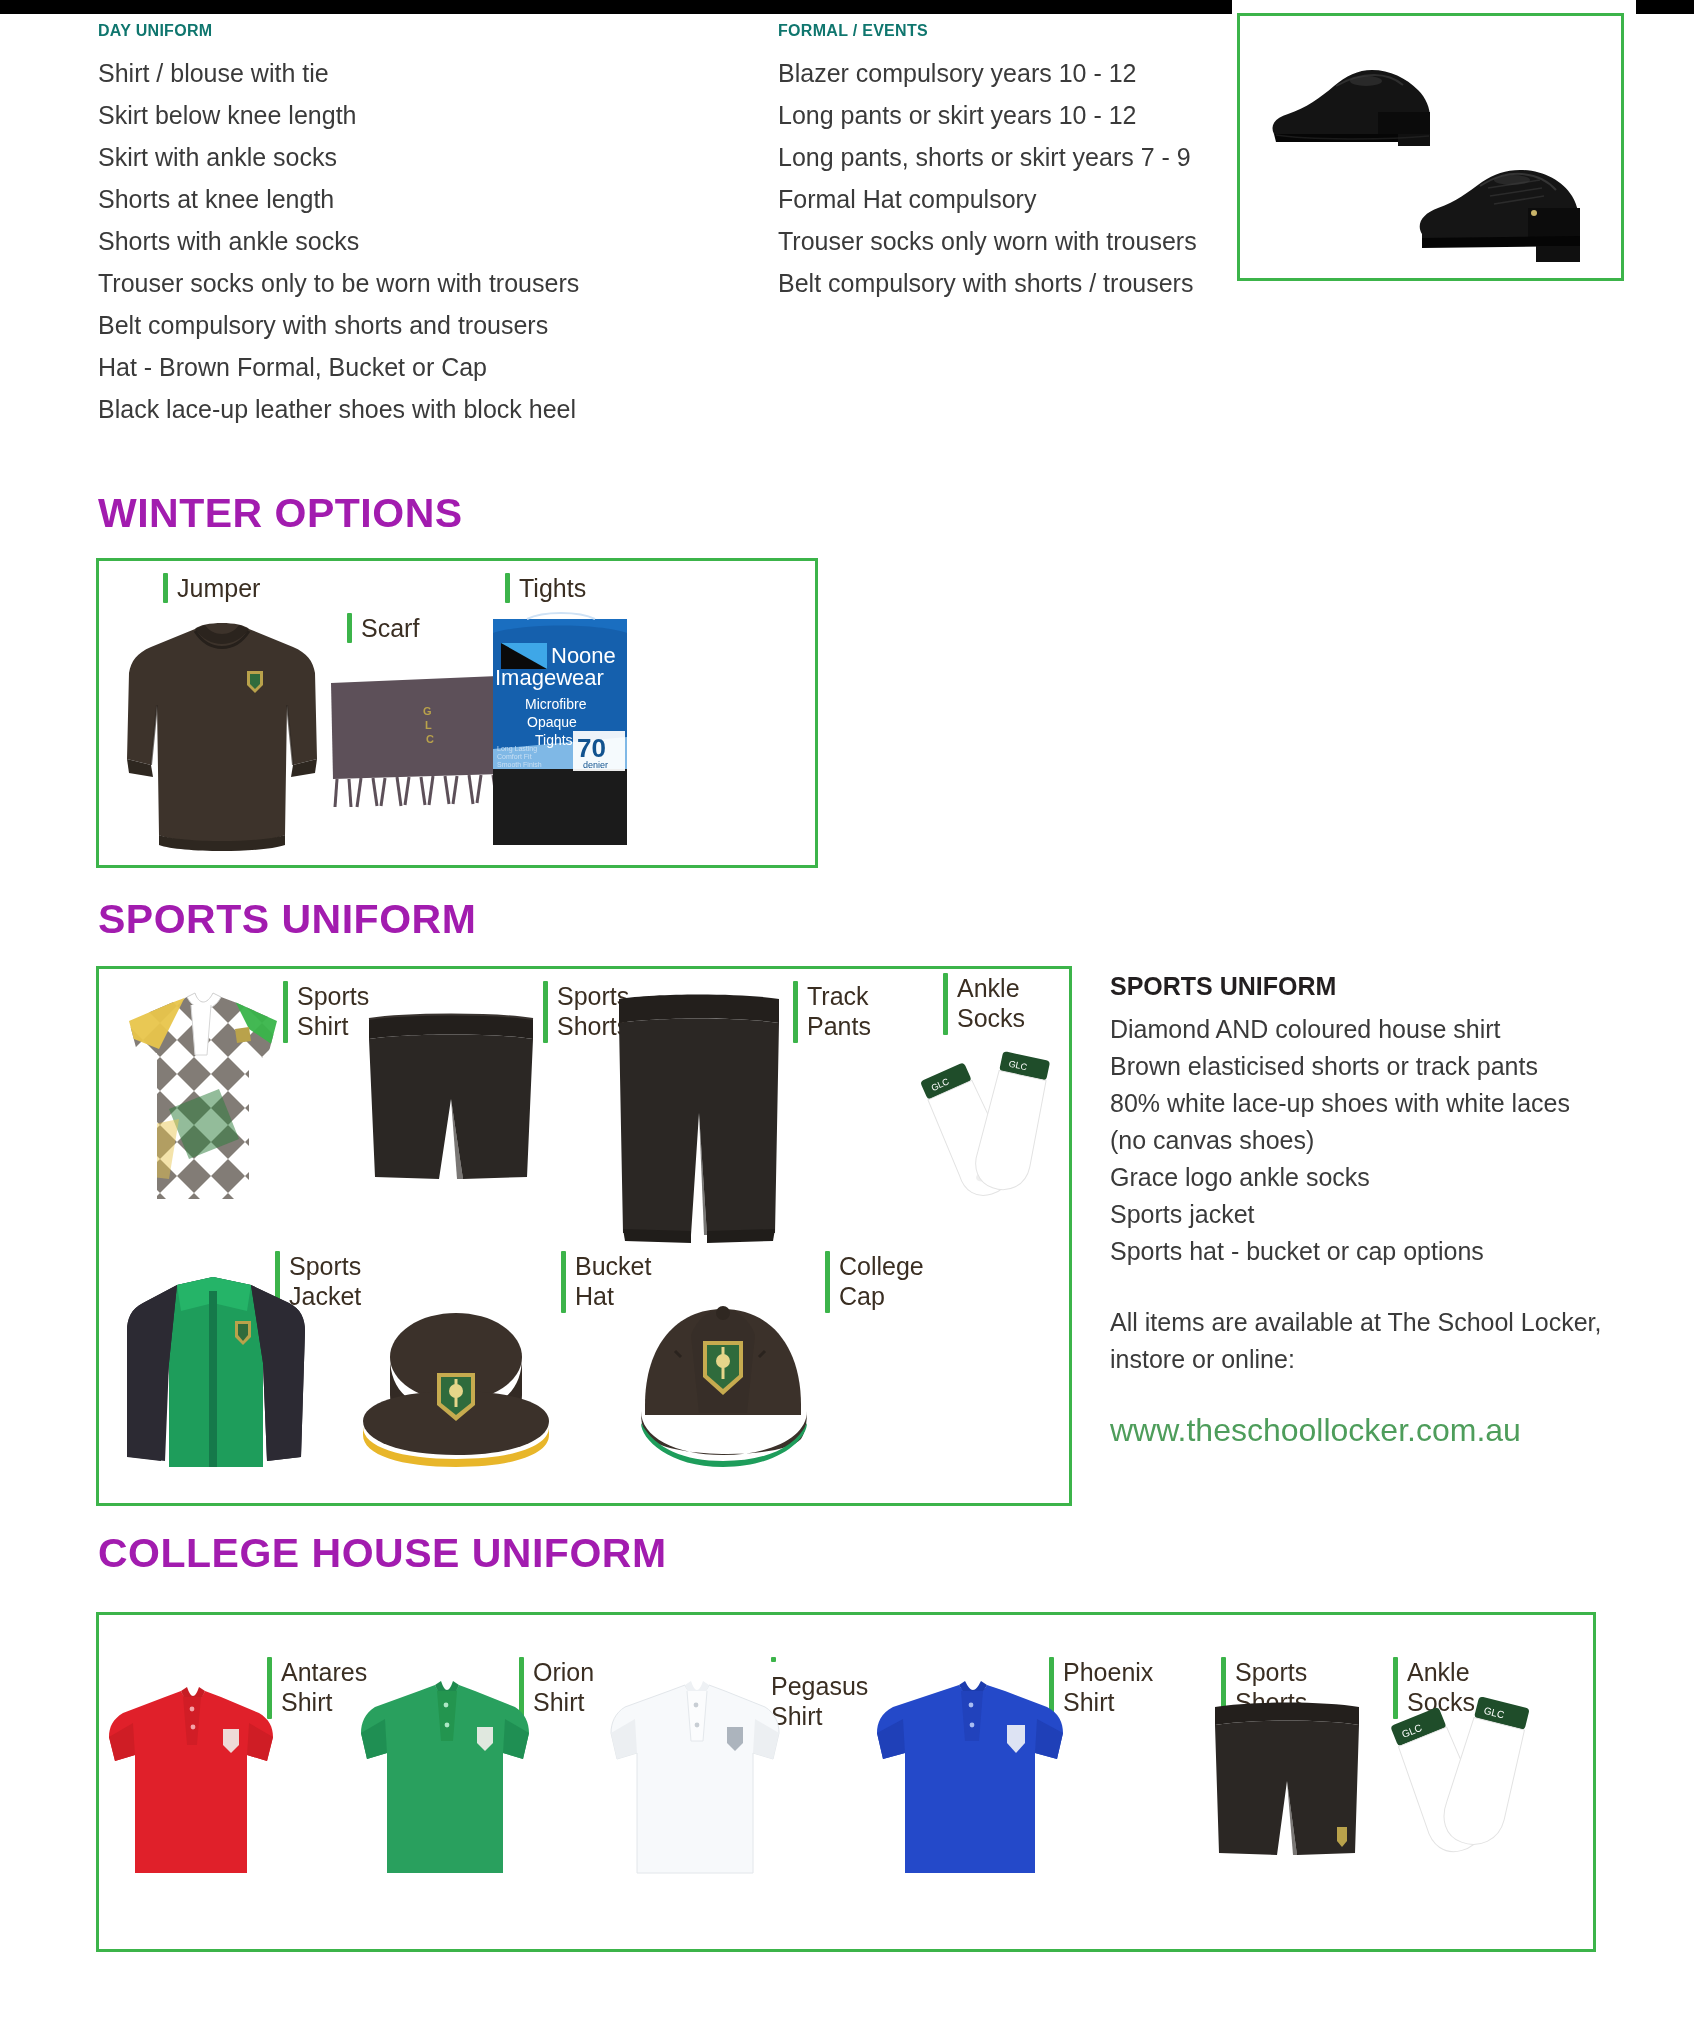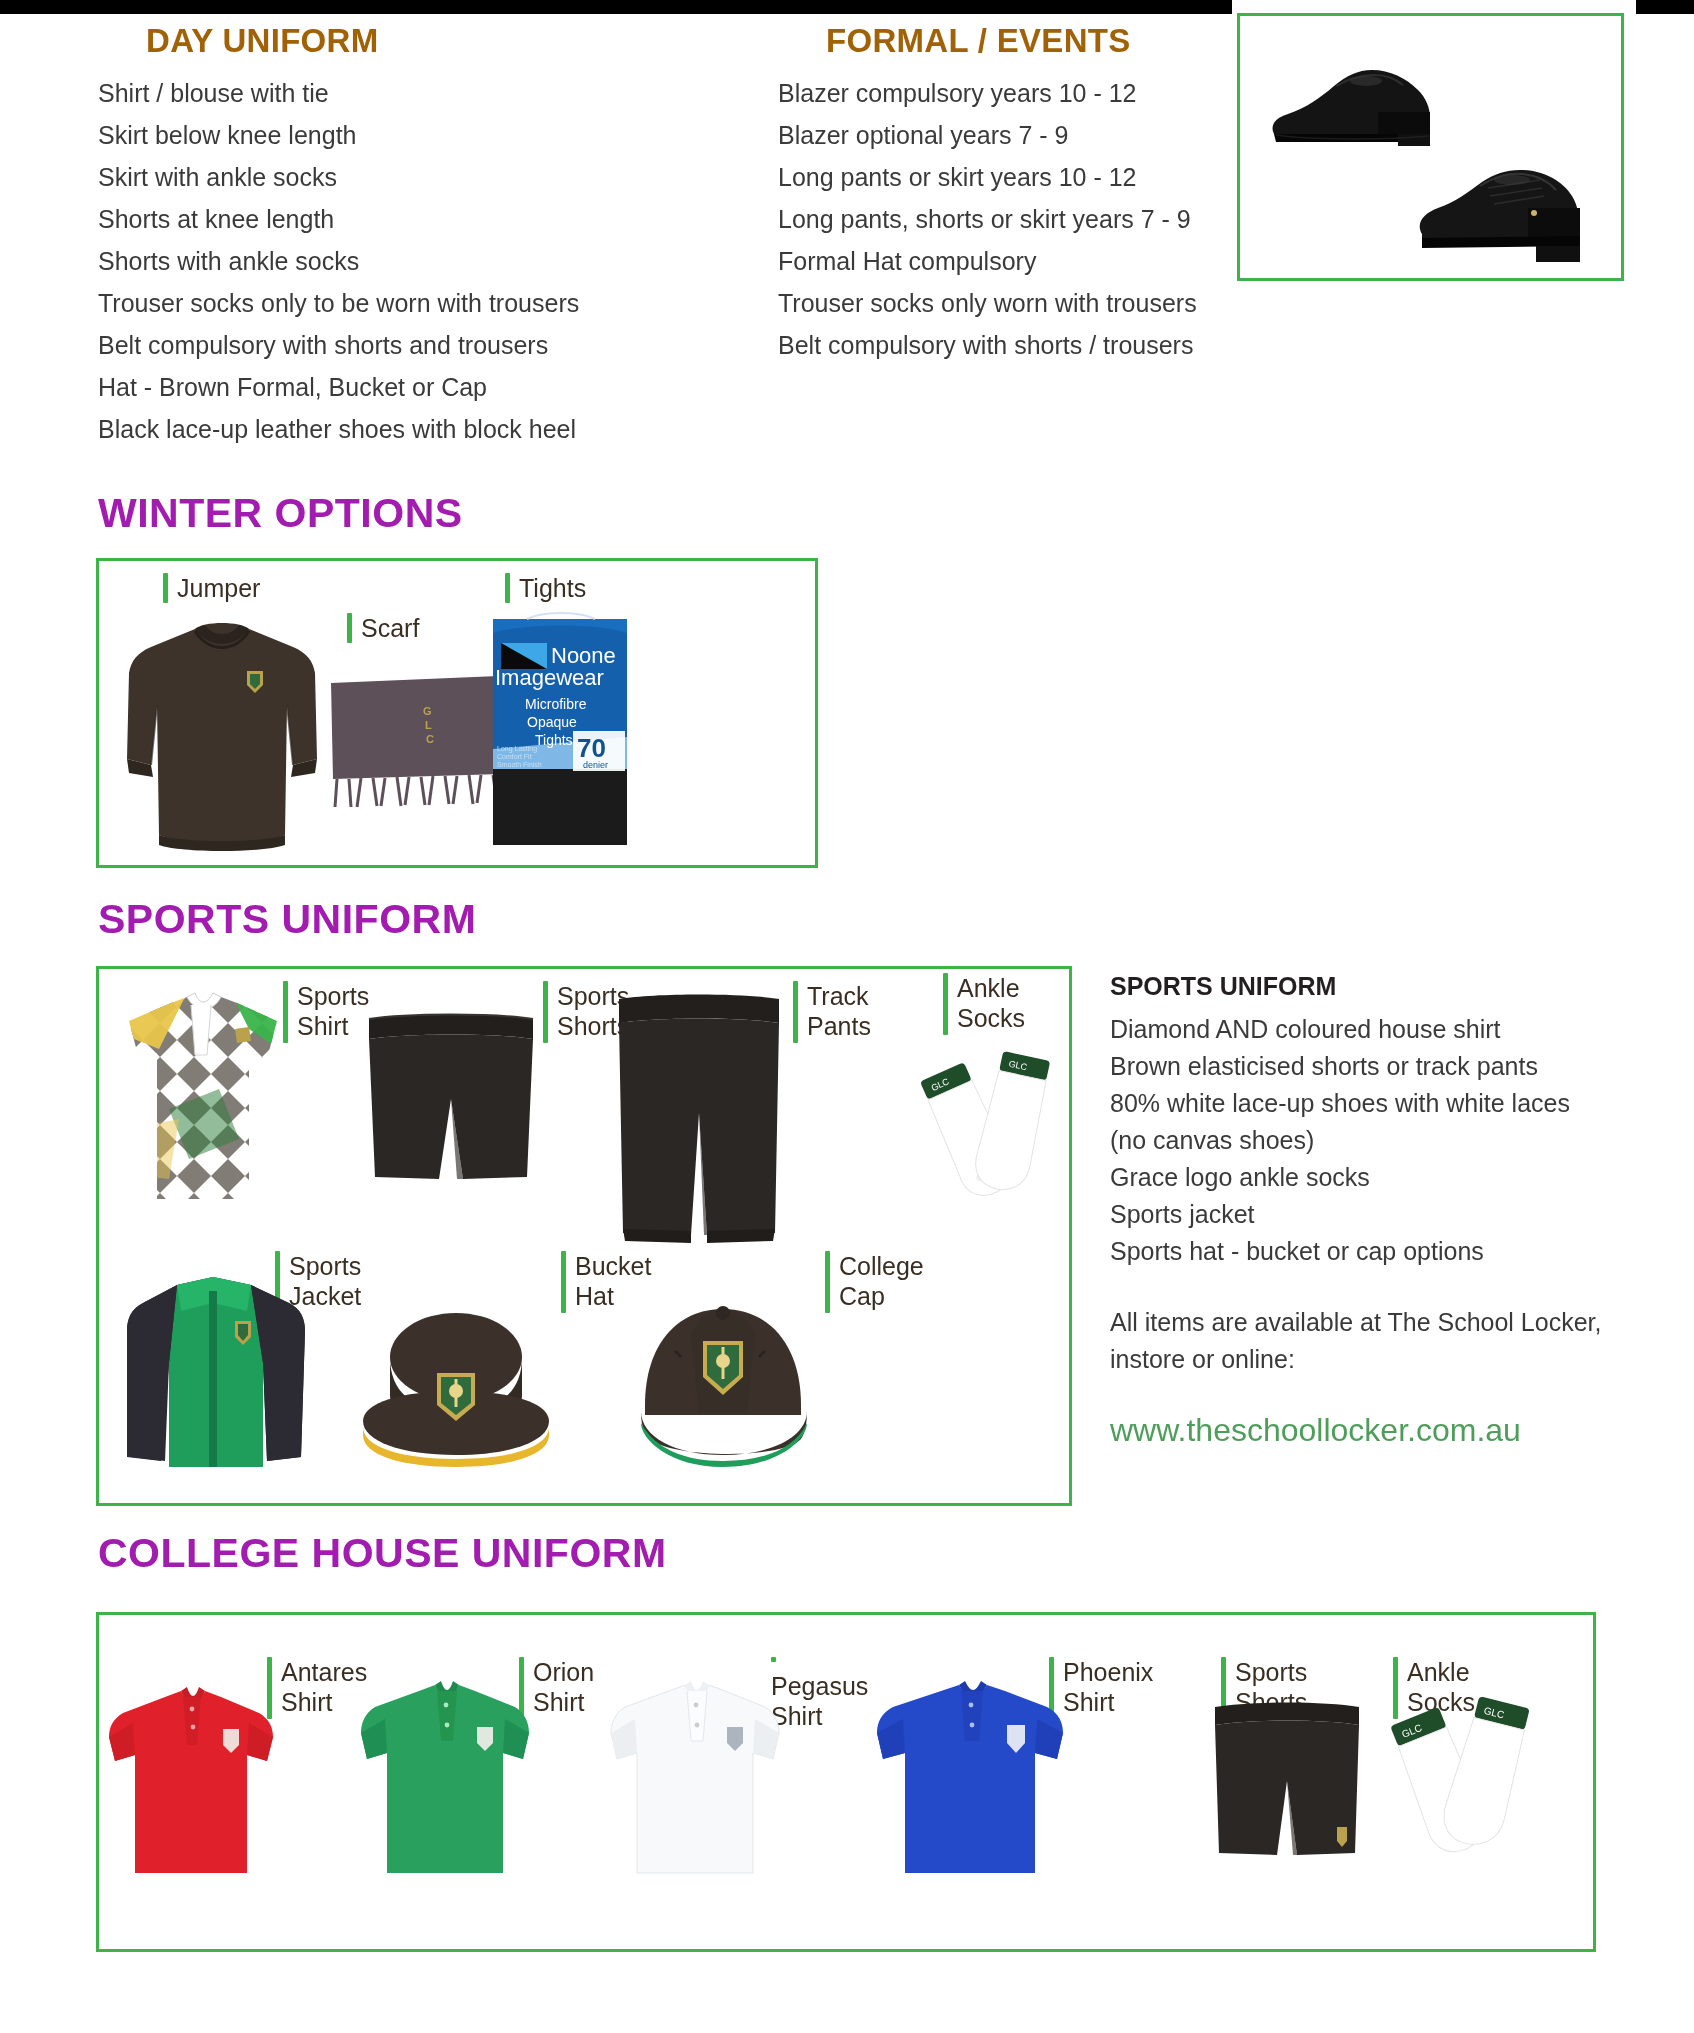--- a/index.html
+++ b/index.html
@@ -13,22 +13,22 @@
 
   
   .topbar { position:absolute; left:0; top:0; width:1694px; height:14px; background:#000; }
   .topbar-notch { position:absolute; top:0; height:14px; background:#fff; }
 
   
   .col-day  { position:absolute; left:98px;  top:22px; width:520px; }
   .col-form { position:absolute; left:778px; top:22px; width:470px; }
 
   h3.sec-head {
-    font-size: 33px; font-weight: 700; letter-spacing: .3px;
-    color:#a16207; margin-bottom: 12px; font-family:"Liberation Sans", sans-serif;margin-left:48px;
+    font-size: 16px; font-weight: 700; letter-spacing: .3px;
+    color:#0f766e; margin-bottom: 12px; font-family:"Liberation Sans", sans-serif;
   }
   ul.plainlist { list-style:none; }
   ul.plainlist li {
     font-size: 25px; line-height: 42px; color:#3a3a3a; font-weight:300;
     white-space: nowrap; font-family:"Liberation Sans", sans-serif;
   }
 
   
   .shoe-box {
     position:absolute; left:1237px; top:13px; width:387px; height:268px;
@@ -87,21 +87,20 @@
       <li>Belt compulsory with shorts and trousers</li>
       <li>Hat - Brown Formal, Bucket or Cap</li>
       <li>Black lace-up leather shoes with block heel</li>
     </ul>
   </div>
 
   <div class="col-form">
     <h3 class="sec-head">FORMAL / EVENTS</h3>
     <ul class="plainlist">
       <li>Blazer compulsory years 10 - 12</li>
-      <li>Blazer optional years 7 - 9</li>
       <li>Long pants or skirt years 10 - 12</li>
       <li>Long pants, shorts or skirt years 7 - 9</li>
       <li>Formal Hat compulsory</li>
       <li>Trouser socks only worn with trousers</li>
       <li>Belt compulsory with shorts / trousers</li>
     </ul>
   </div>
 
   <div class="shoe-box">
 

